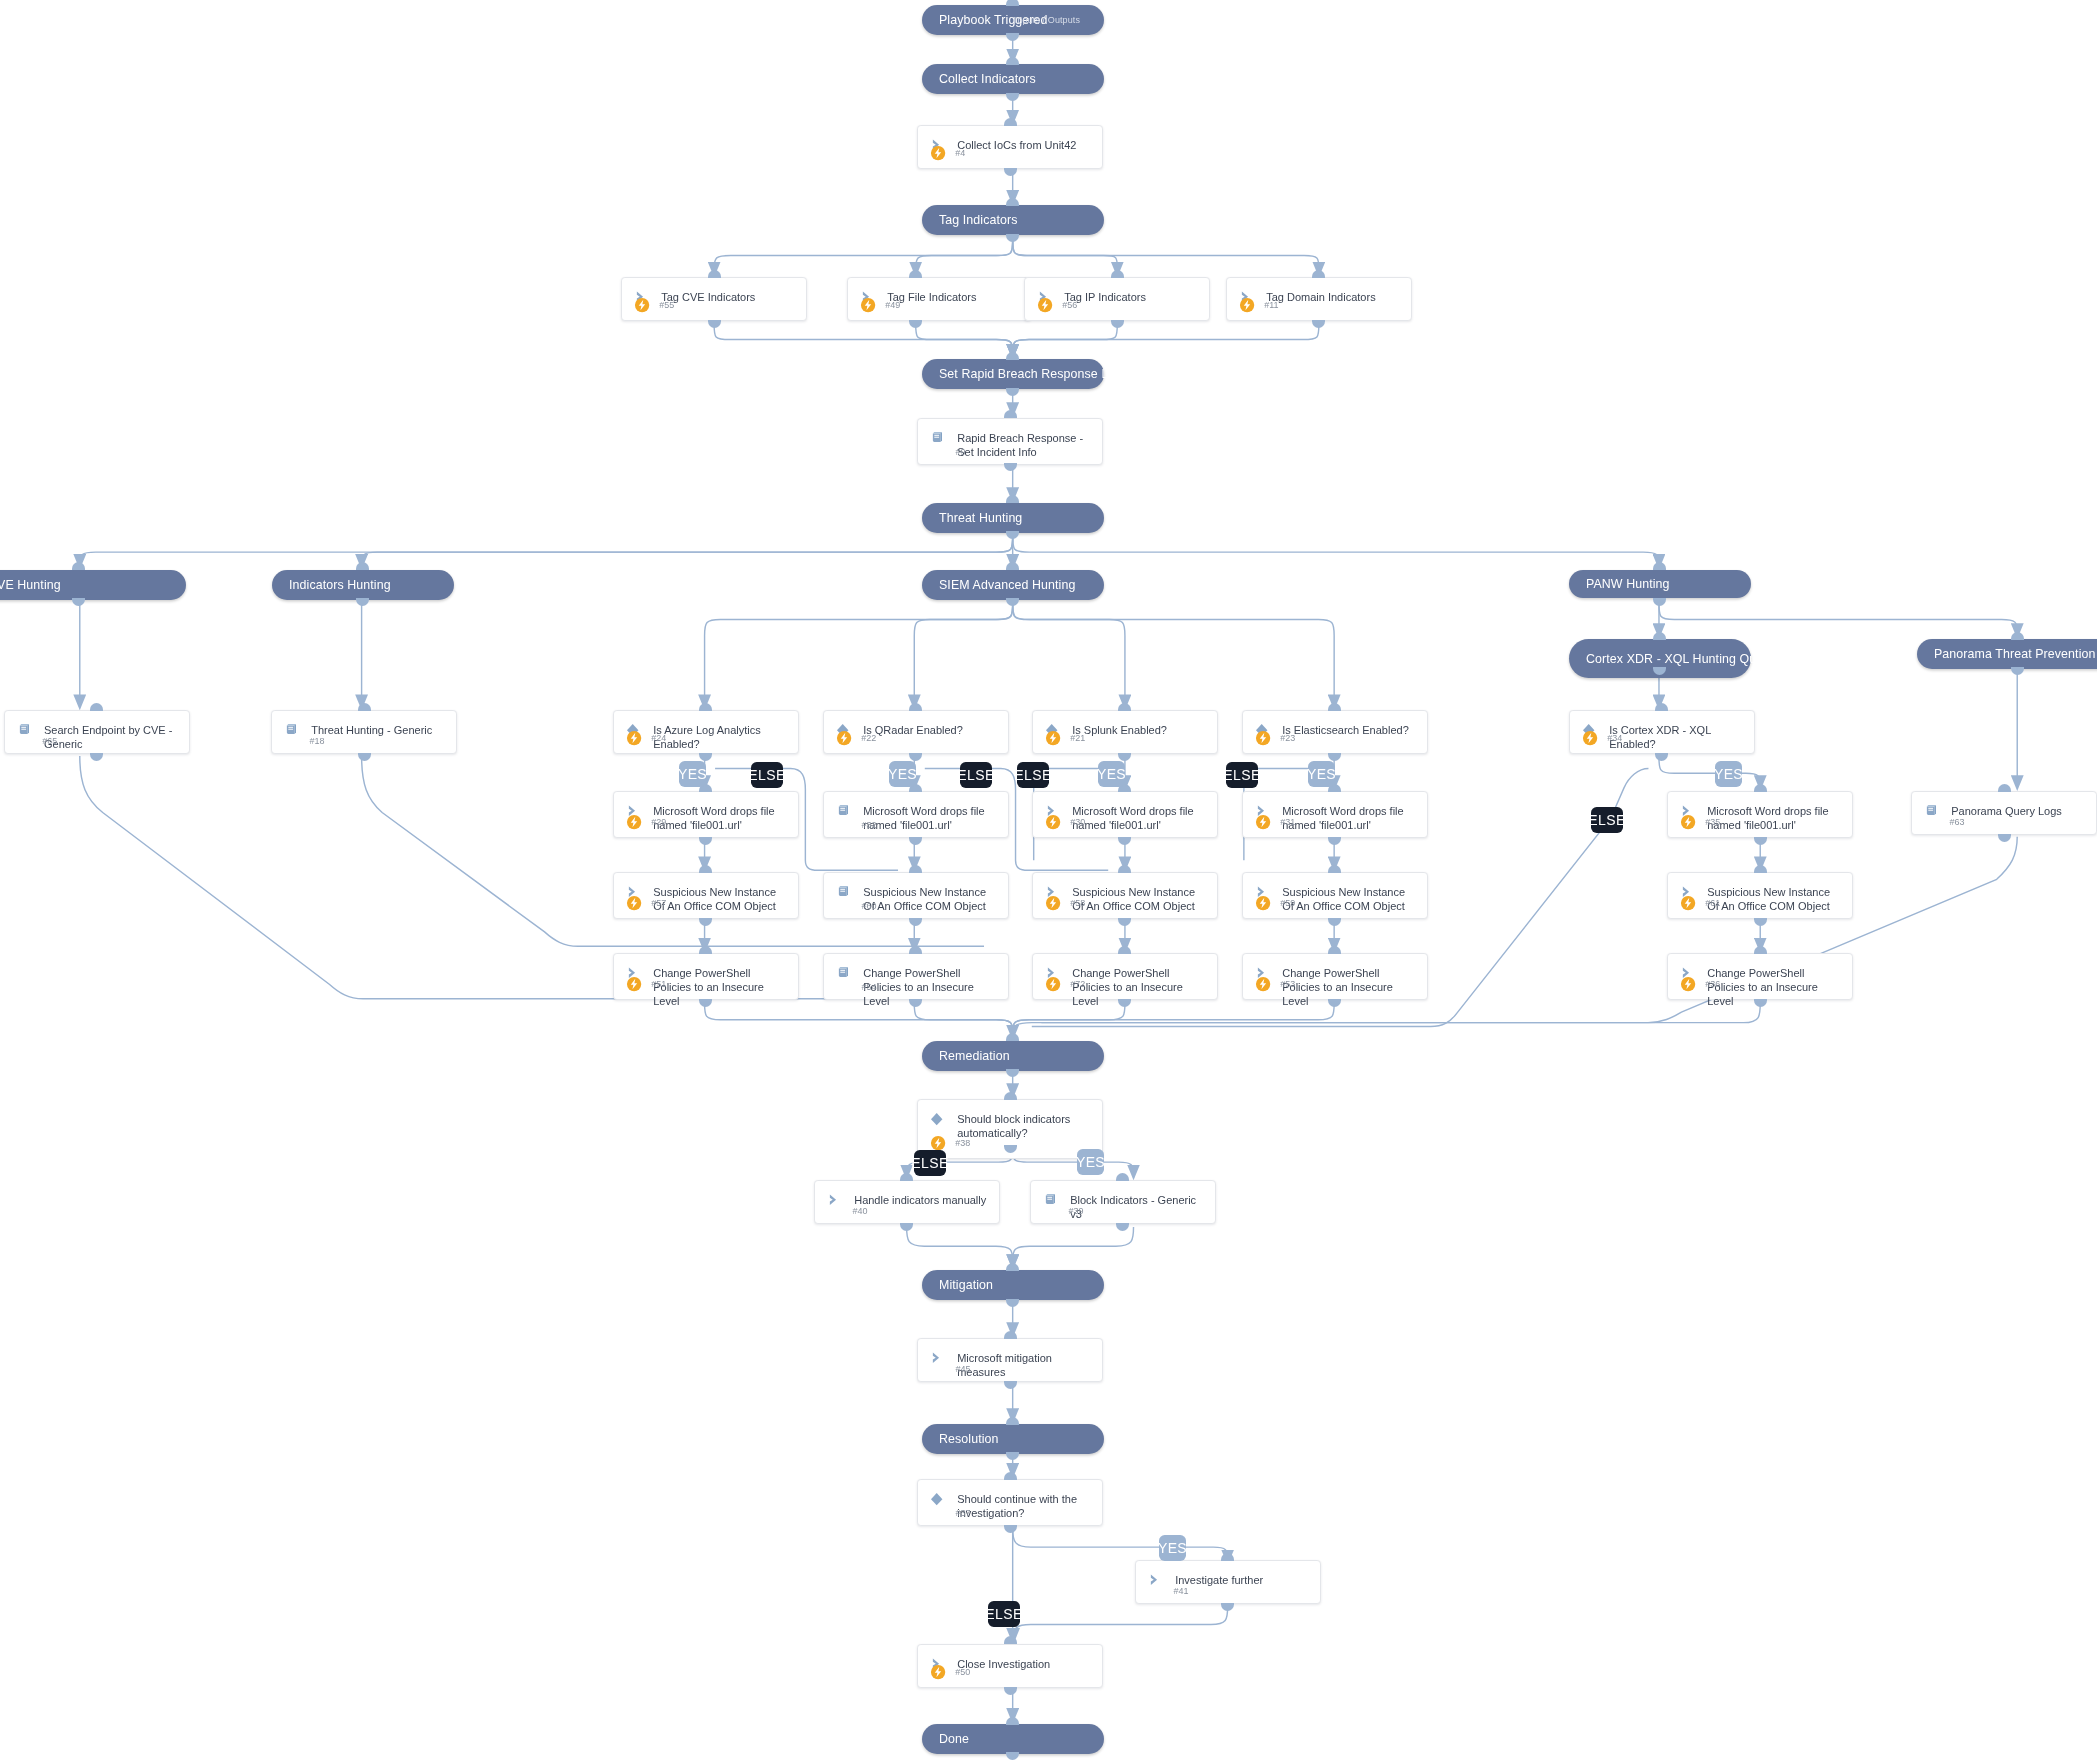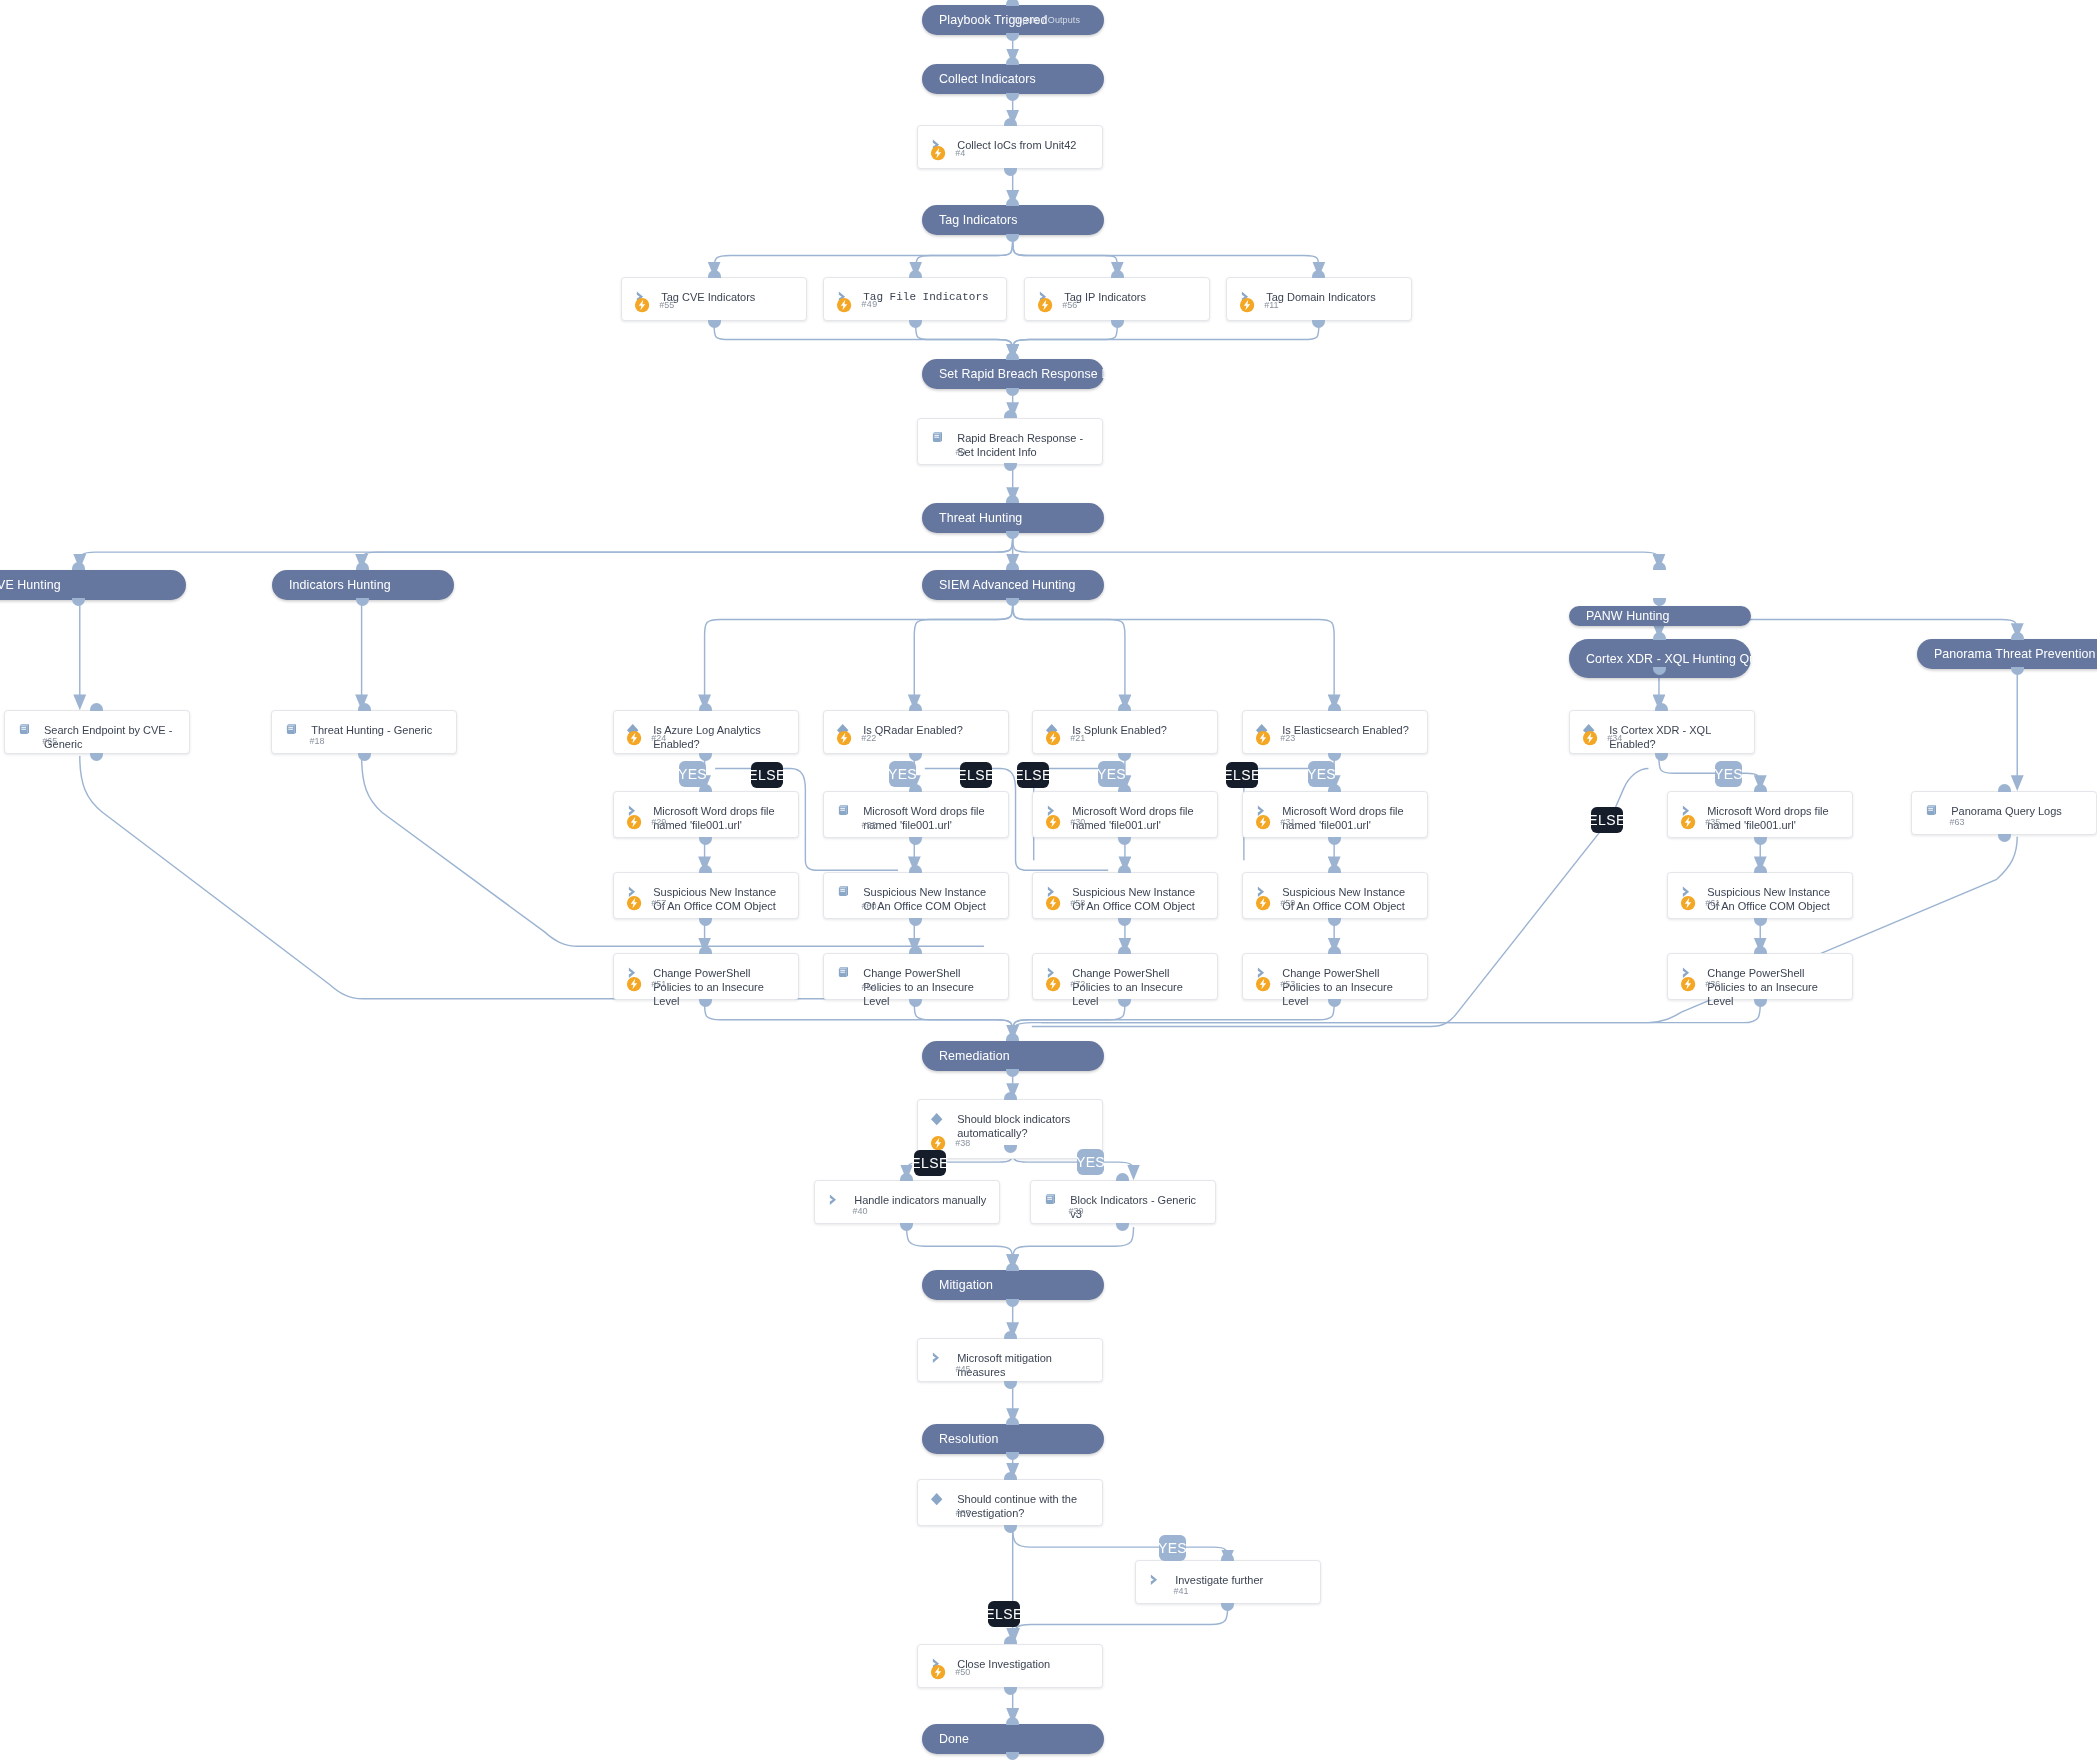--- a/index.html
+++ b/index.html
@@ -329,21 +329,21 @@
       </div>
       <div class="pill" style="left: -29px; top: 570px; width: 215px; height: 30px;">
         <span class="pill-label">CVE Hunting</span>
       </div>
       <div class="pill" style="left: 272px; top: 570px; width: 182px; height: 30px;">
         <span class="pill-label">Indicators Hunting</span>
       </div>
       <div class="pill" style="left: 922px; top: 570px; width: 182px; height: 30px;">
         <span class="pill-label">SIEM Advanced Hunting</span>
       </div>
-      <div class="pill" style="left: 1569px; top: 570px; width: 182px; height: 20px; margin-top: 36px;">
+      <div class="pill" style="left: 1569px; top: 570px; width: 182px; height: 28px;">
         <span class="pill-label">PANW Hunting</span>
       </div>
       <div class="pill" style="left: 1569px; top: 639px; width: 182px; height: 39px;">
         <span class="pill-label">Cortex XDR - XQL Hunting Queries</span>
       </div>
       <div class="pill" style="left: 1917px; top: 639px; width: 201px; height: 30px;">
         <span class="pill-label">Panorama Threat Prevention</span>
       </div>
       <div class="pill" style="left: 922px; top: 1041px; width: 182px; height: 30px;">
         <span class="pill-label">Remediation</span>
@@ -399,21 +399,21 @@
             <span class="bolt">
               <svg width="16.2" height="16.2" viewBox="0 0 34 34">
                 <circle cx="17" cy="17" r="15" fill="#f3a724"></circle>
                 <path d="M19.5,6 L10,18.5 L15.6,18.5 L13.5,28 L23.5,15 L17.6,15 Z" fill="#ffffff"></path>
               </svg>
             </span>
           </div>
           <div class="c-id">#55</div>
         </div>
       </div>
-      <div class="card" style="left: 823px; top: 277px; width: 184px; height: 44px; font-family: Liberation Mono, monospace;">
+      <div class="card" style="left: 847px; top: 277px; width: 184px; height: 44px;">
         <div class="c-row">
           <div class="c-ico">
             <span class="ico-chevron">
               <svg width="12.4" height="13.4" viewBox="0 0 26 28">
                 <path d="M6,3 L19,14 L6,25 L6,18 L12,14 L6,10 Z" fill="#8ba7c7"></path>
               </svg>
             </span>
           </div>
           <div class="c-title">Tag File Indicators</div>
         </div>

